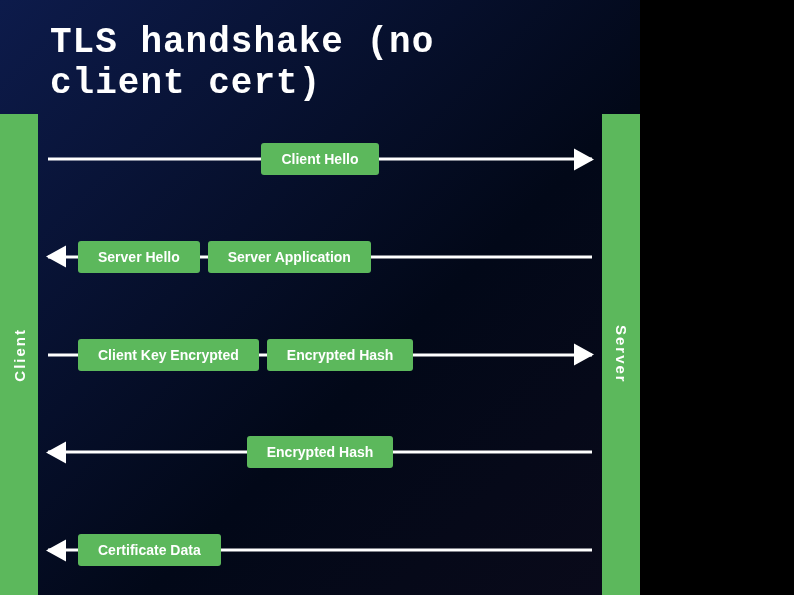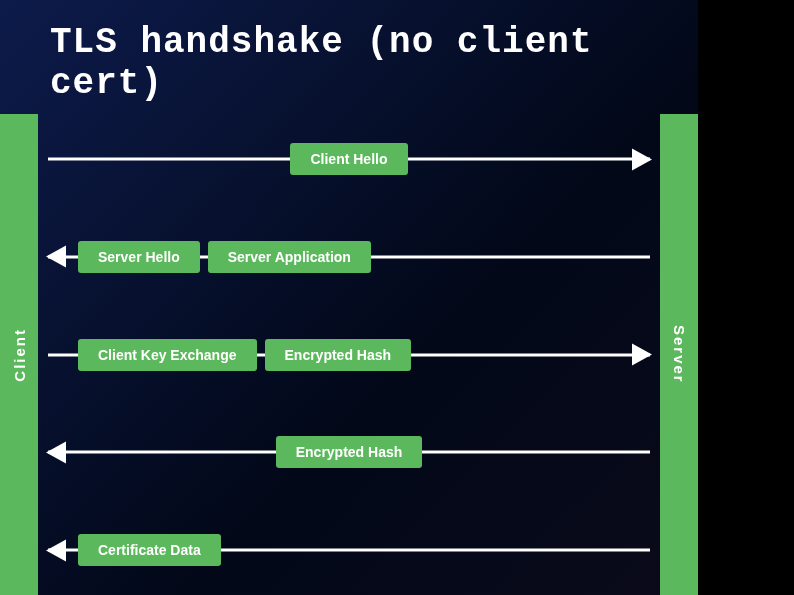--- a/index.html
+++ b/index.html
@@ -7,21 +7,21 @@
     body {
       width: 794px;
       height: 595px;
       background: #000;
       font-family: Arial, sans-serif;
       overflow: hidden;
       position: relative;
     }
 
     .slide {
-      width: 698px;
+      width: 640px;
       height: 595px;
       background: #0a0a2e;
       position: relative;
       display: flex;
       flex-direction: column;
     }
 
     
     .slide::before {
       content: '';
@@ -203,21 +203,21 @@
         <div class="arrow-line"></div>
         <div class="label-group left-align">
           <span class="pill">Server Hello</span>
           <span class="pill">Server Application</span>
         </div>
       </div>
 
       <div class="message-row going-right">
         <div class="arrow-line"></div>
         <div class="label-group left-align">
-          <span class="pill">Client Key Exchange</span>
+          <span class="pill">Client Key Encrypted</span>
           <span class="pill">Encrypted Hash</span>
         </div>
       </div>
 
       <div class="message-row going-left">
         <div class="arrow-line"></div>
         <div class="label-group center">
           <span class="pill">Encrypted Hash</span>
         </div>
       </div>

